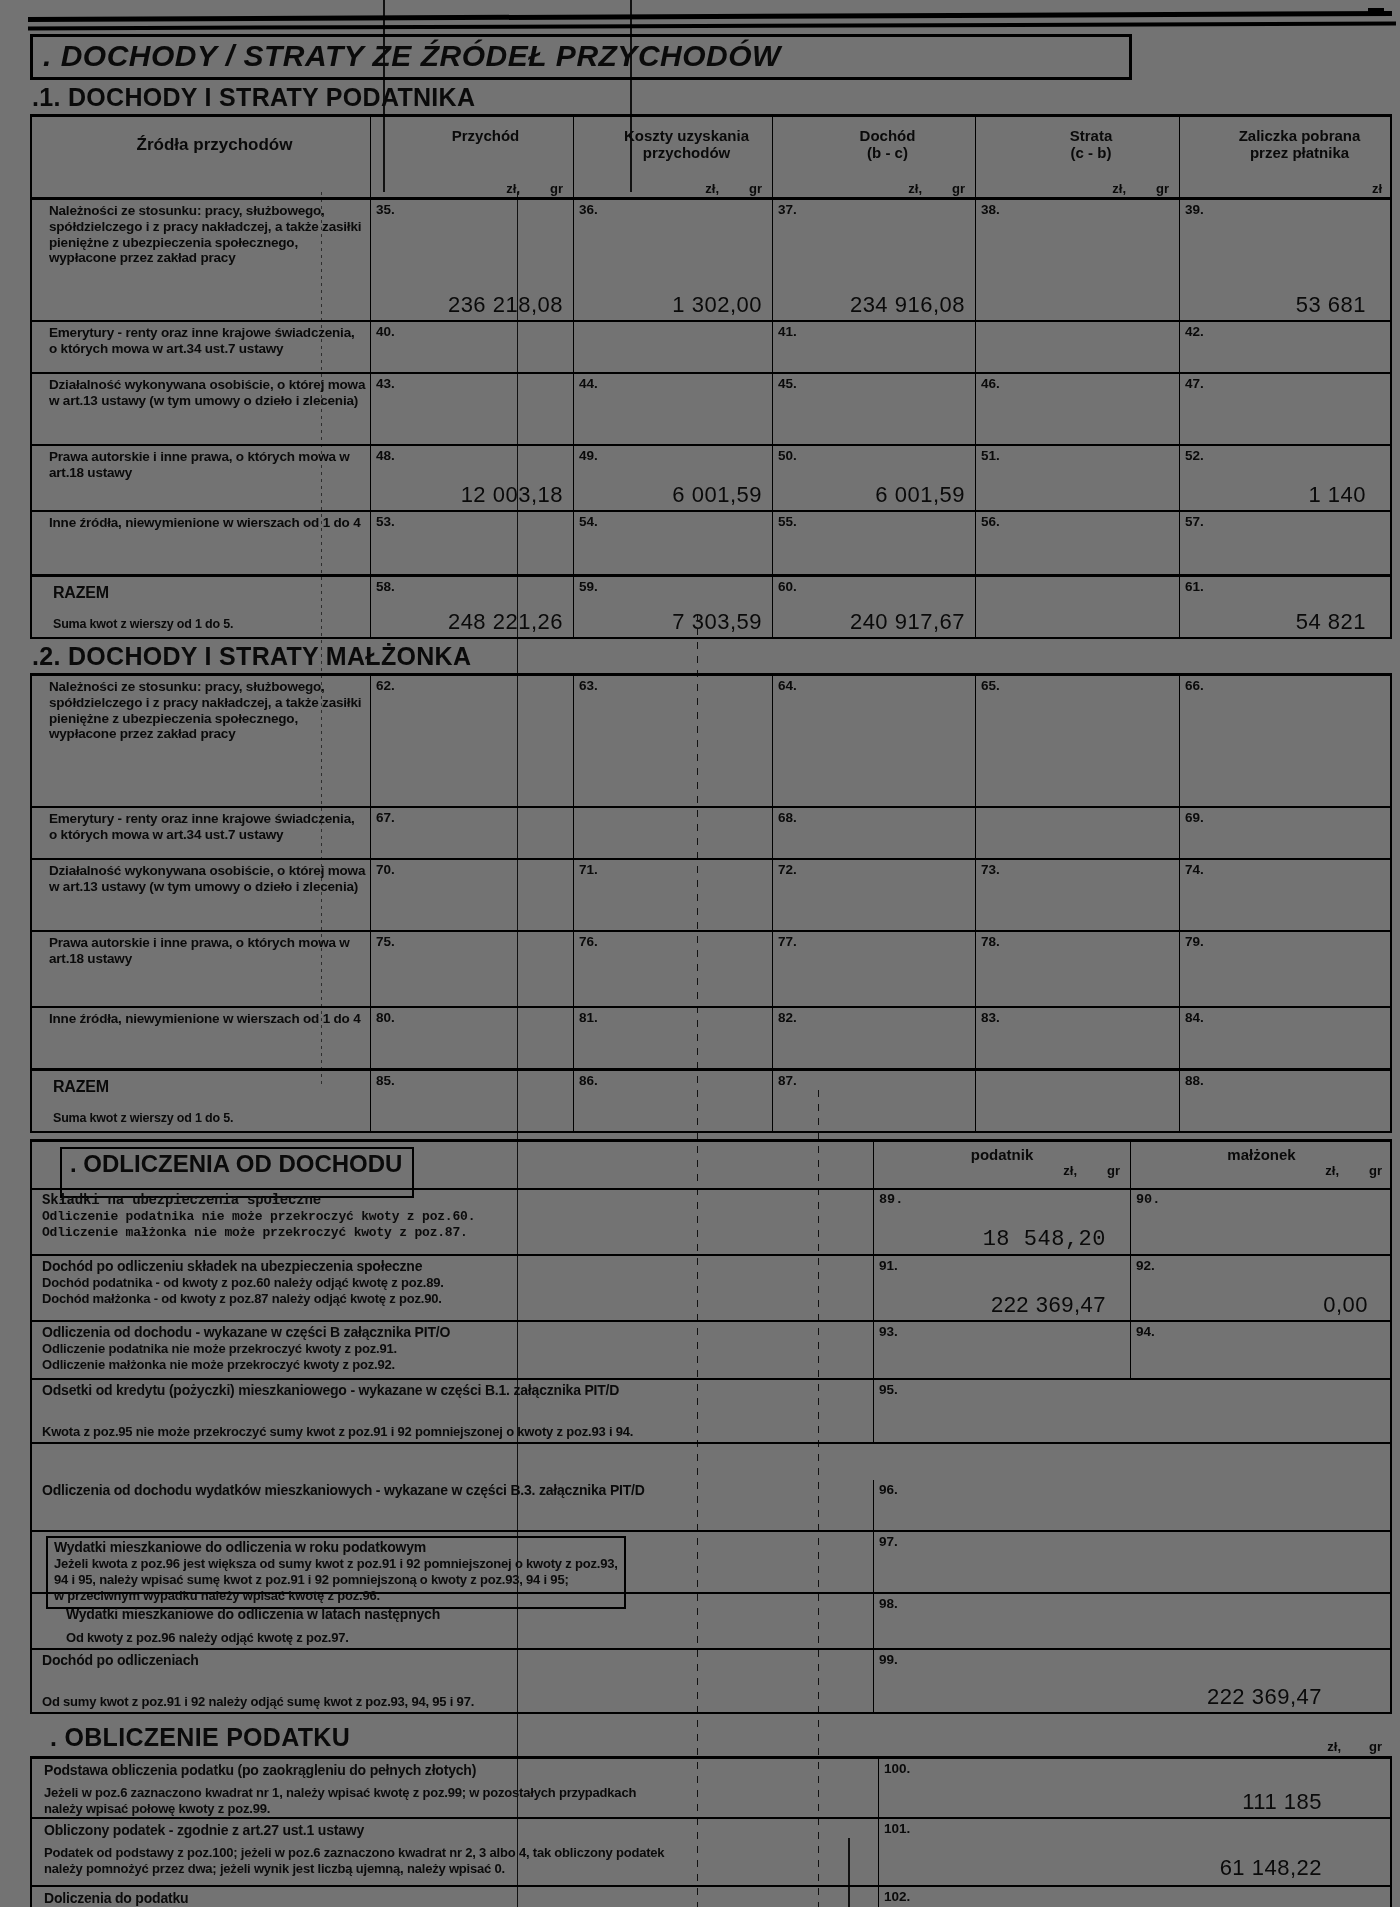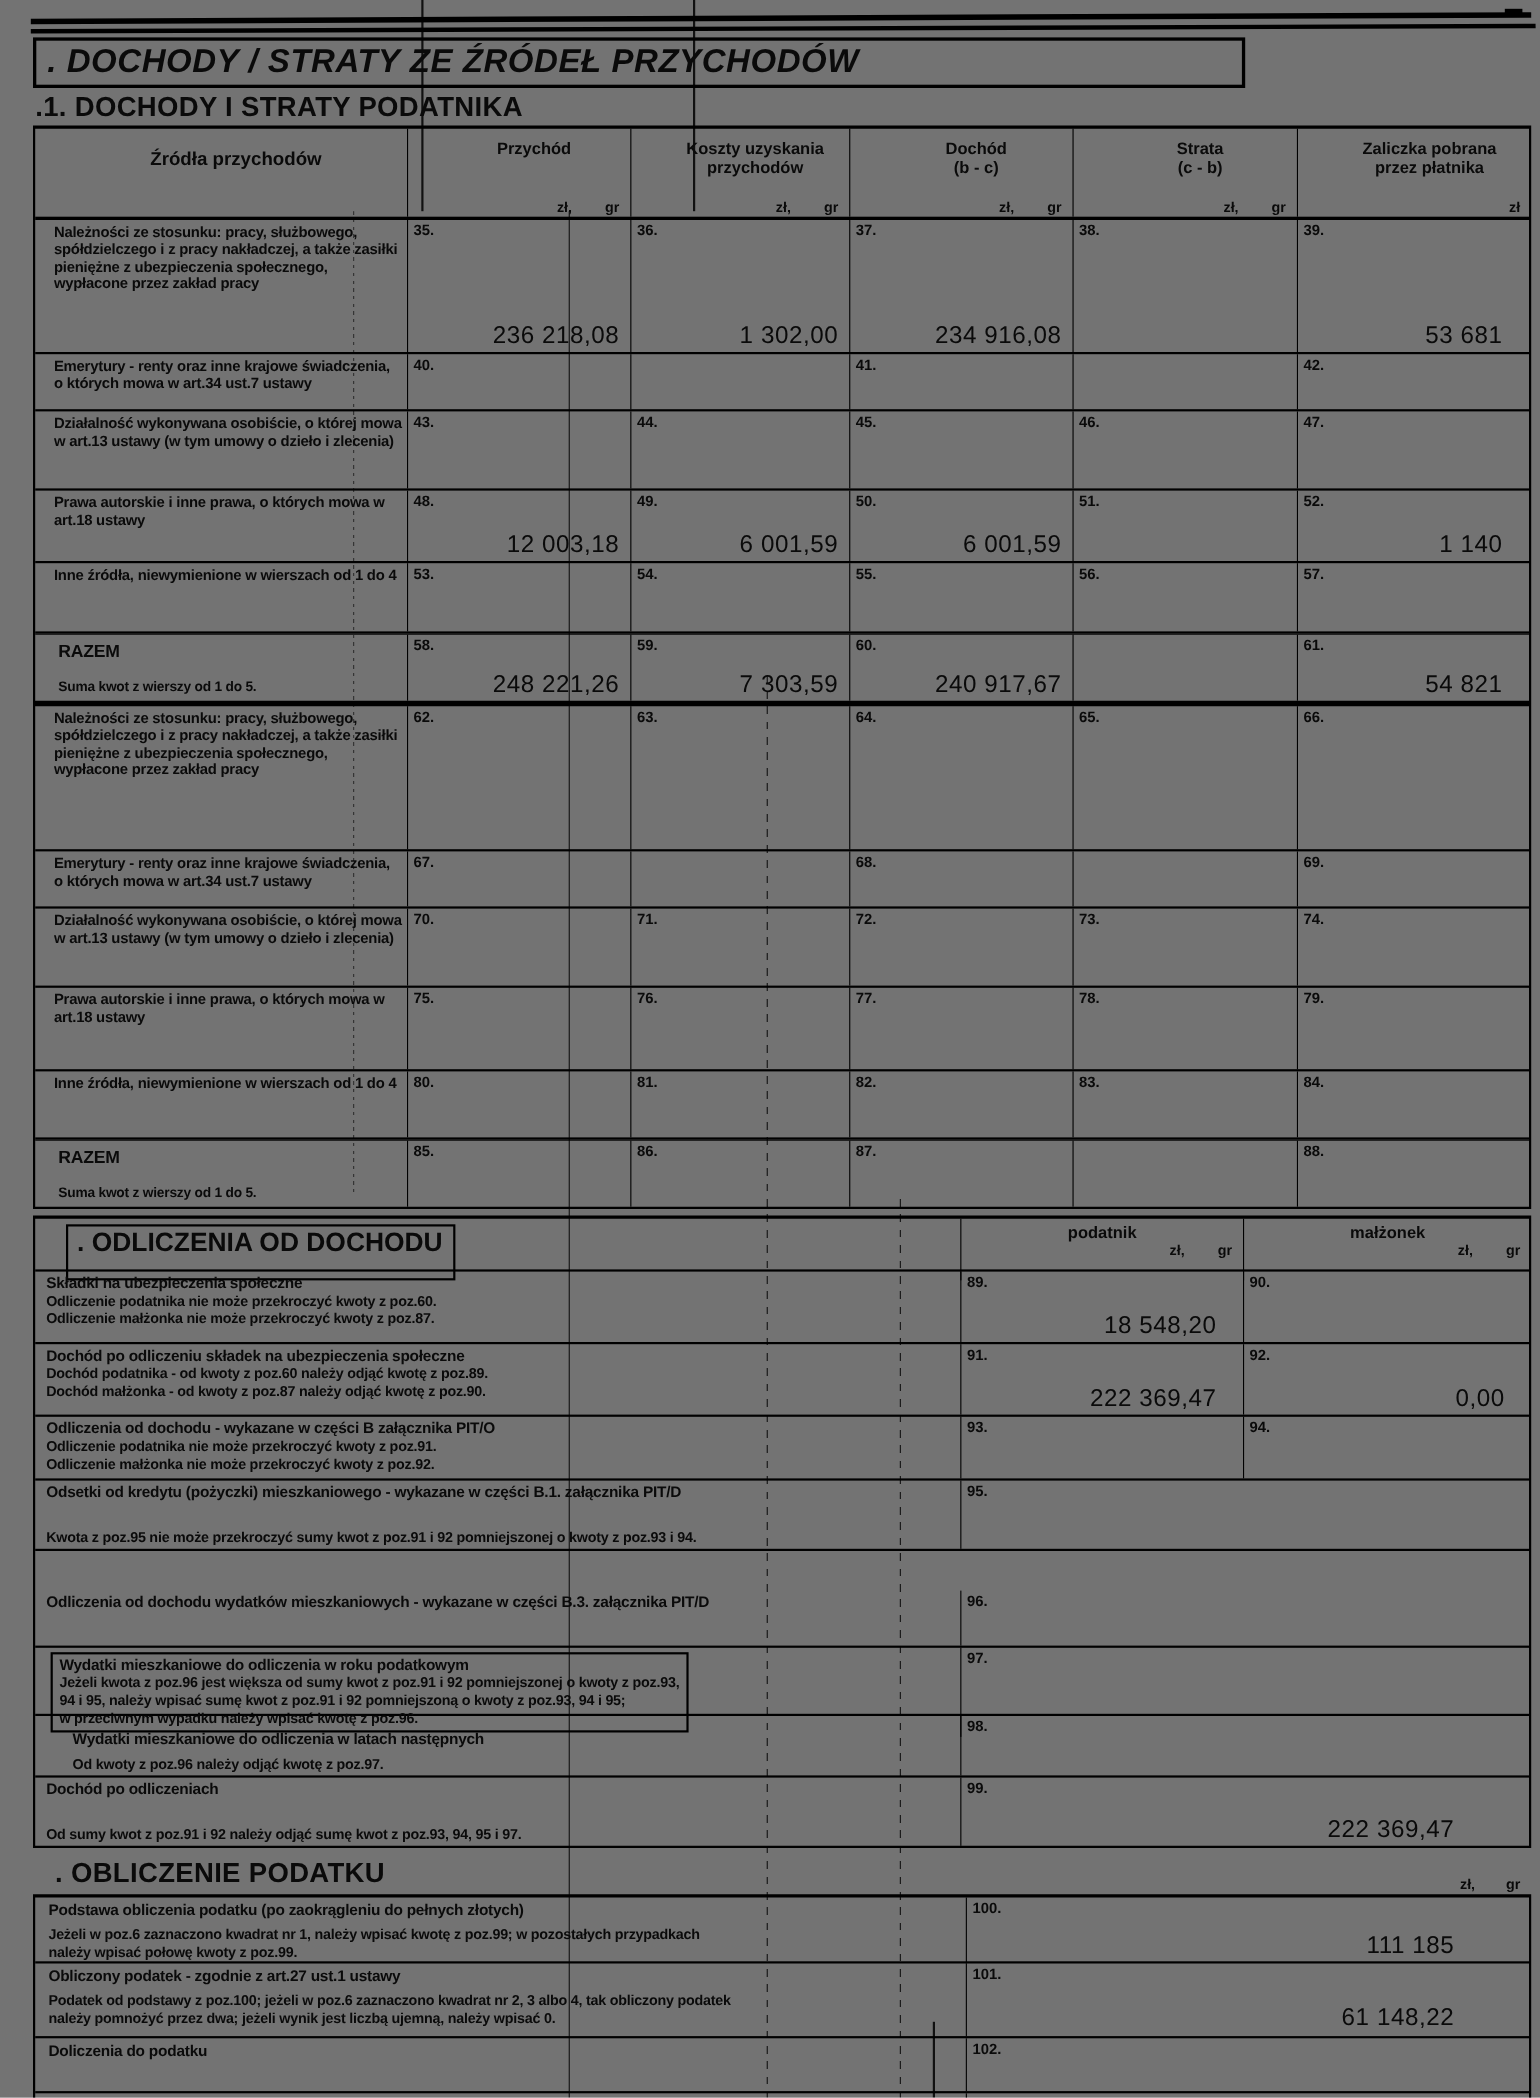--- a/index.html
+++ b/index.html
@@ -277,20 +277,21 @@
               <span class="boxval"></span>
             </div>
             <div class="cell box">
               <span class="boxnum">61.</span>
               <span class="boxval">54 821</span>
             </div>
           </div>
         </div>
     </div>
 
+    <div class="sec-title">.2. DOCHODY I STRATY MAŁŻONKA</div>
 
     <div class="inc-table">
       <div id="inc-body-2">
           <div class="inc-row" style="height: 130px;">
             <div class="cell label">Należności ze stosunku: pracy, służbowego, spółdzielczego i z pracy nakładczej, a także zasiłki pieniężne z ubezpieczenia społecznego, wypłacone przez zakład pracy</div>
             <div class="cell box">
               <span class="boxnum">62.</span>
               <span class="boxval"></span>
             </div>
             <div class="cell box">
@@ -447,21 +448,21 @@
         </div>
         <div class="ded-col">
           <div class="hname">małżonek</div>
           <div class="hunits">
             <span>zł,</span>
             <span>gr</span>
           </div>
         </div>
       </div>
       <div id="ded-body">
-          <div class="ded-row" style="height: 64px;">
+          <div class="ded-row" style="height: 64px; font-family: Liberation Mono, monospace;">
             <div class="ded-label tight">
               <div class="d-main">Składki na ubezpieczenia społeczne</div>
               <div class="d-sub">Odliczenie podatnika nie może przekroczyć kwoty z poz.60.</div>
               <div class="d-sub">Odliczenie małżonka nie może przekroczyć kwoty z poz.87.</div>
             </div>
             <div class="ded-box">
               <span class="boxnum">89.</span>
               <span class="boxval">18 548,20</span>
             </div>
             <div class="ded-box">

